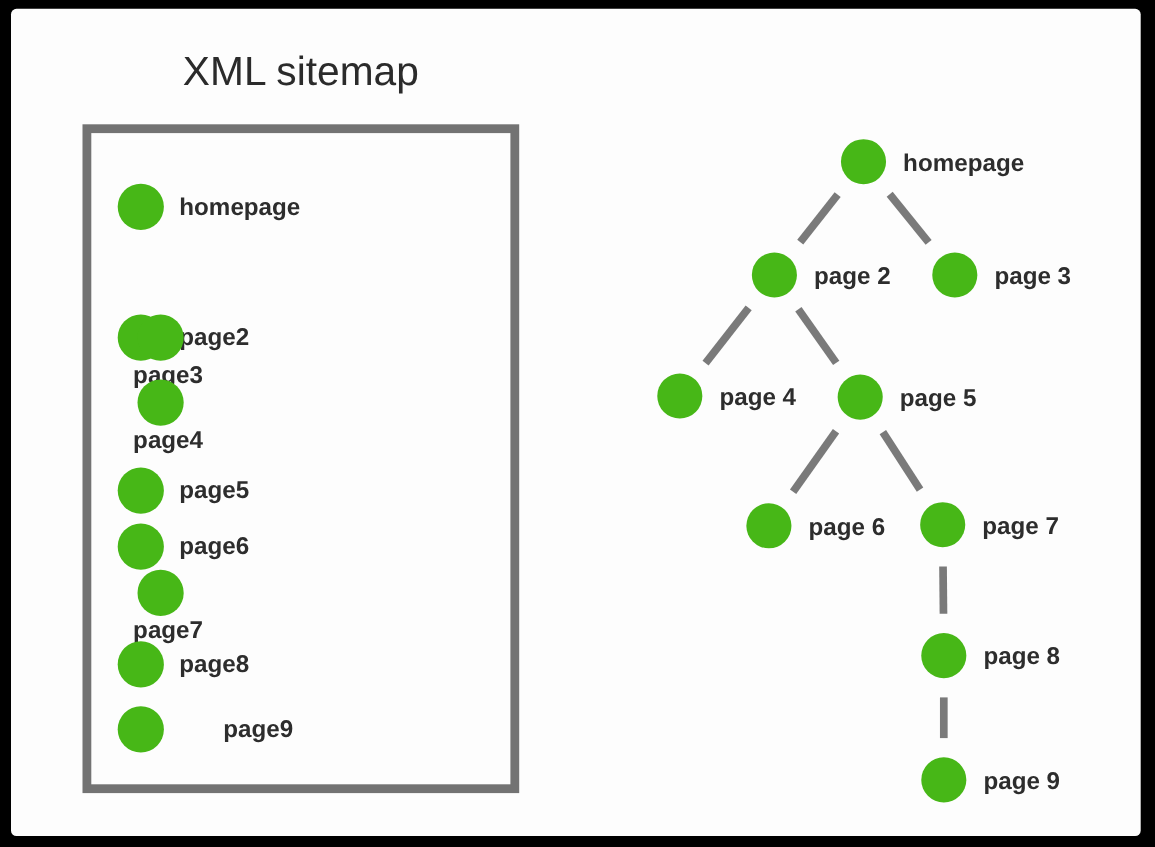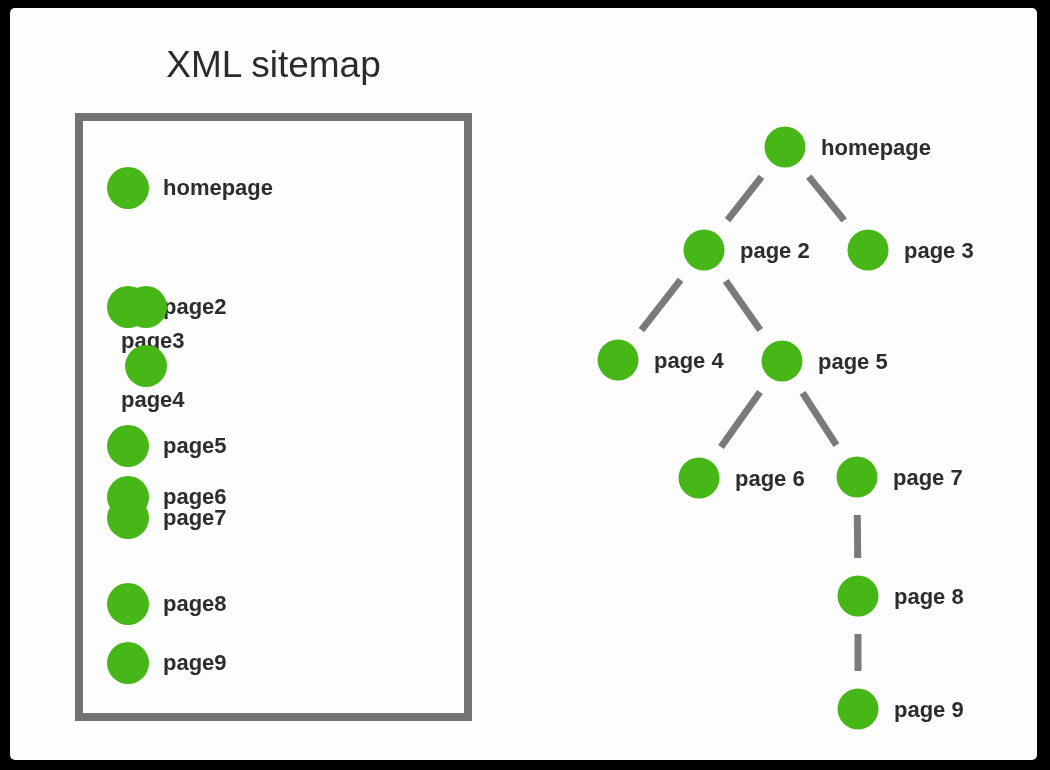--- a/index.html
+++ b/index.html
@@ -119,29 +119,29 @@
     <span class="list-label">page4</span>
   </div>
       <div class="list-item" style="top: 425px;">
     <span class="dot"></span>
     <span class="list-label">page5</span>
   </div>
       <div class="list-item" style="top: 476px;">
     <span class="dot"></span>
     <span class="list-label">page6</span>
   </div>
-      <div class="list-item" style="top: 497px;">
+      <div class="list-item" style="top: 518px; flex-direction: column;">
     <span class="dot"></span>
     <span class="list-label">page7</span>
   </div>
       <div class="list-item" style="top: 582.8px; justify-content: center;">
     <span class="dot"></span>
     <span class="list-label">page8</span>
   </div>
-      <div class="list-item" style="top: 642.2px;">
+      <div class="list-item" style="top: 642.2px; gap: 40px;">
     <span class="dot"></span>
     <span class="list-label">page9</span>
   </div>
     </div>
 
   <svg class="tree-svg" id="tree-svg" viewBox="0 0 1050 770">
       <line x1="761.5" y1="176.9" x2="727.5" y2="220.1"></line>
       <line x1="808.8" y1="176.6" x2="844.2" y2="220.4"></line>
       <line x1="680.6" y1="279.9" x2="641.4" y2="330.1"></line>
       <line x1="725.8" y1="281.1" x2="760.2" y2="329.9"></line>

